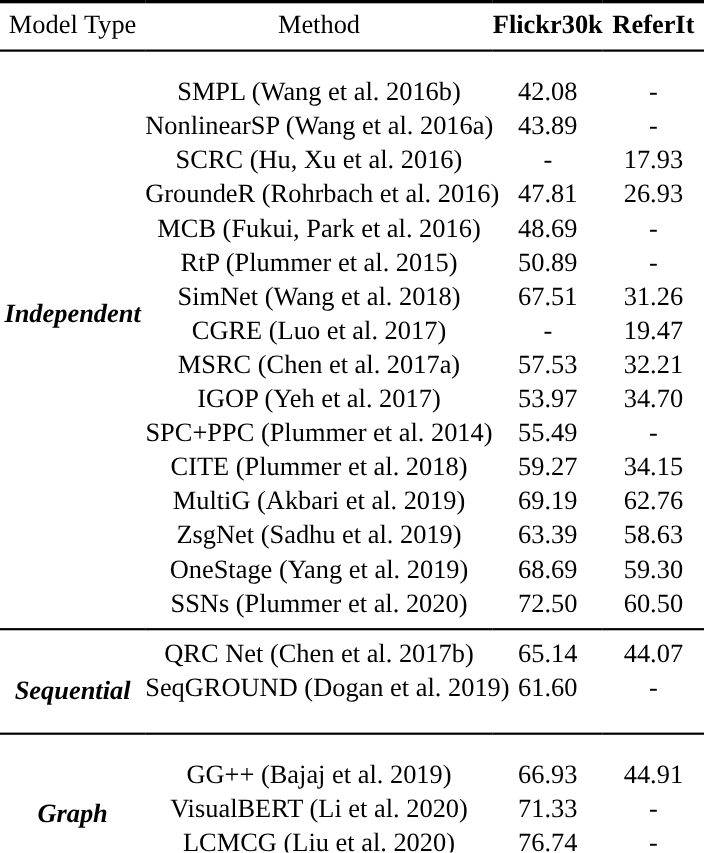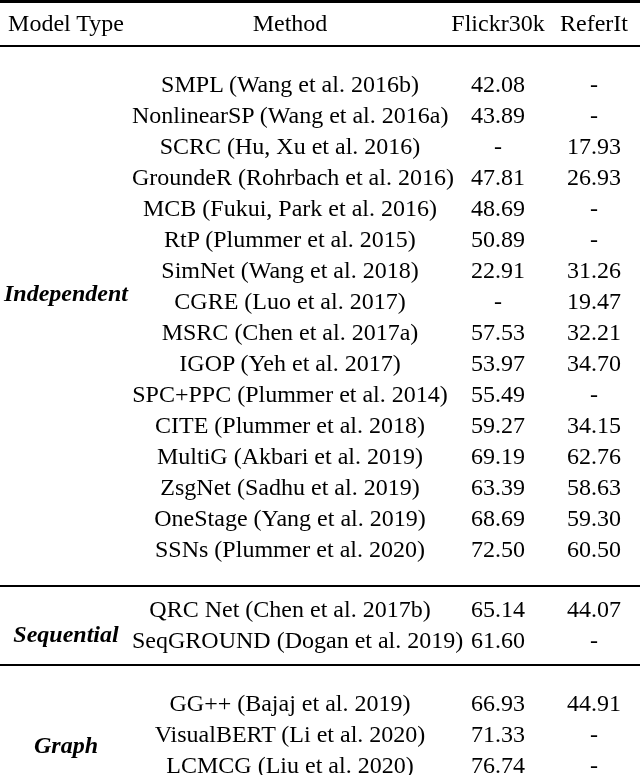--- a/index.html
+++ b/index.html
@@ -26,35 +26,35 @@
 
   thead th {
     font-size: 24px;
     font-weight: normal;
     height: 44px;
     vertical-align: middle;
     padding: 0;
     white-space: nowrap;
     border-bottom: 2px solid #000;
   }
-  thead th.bold-head { font-weight: normal; }
+  thead th.bold-head { font-weight: bold; }
 
   td {
     font-size: 24px;
     height: 31px;
     line-height: 31px;
     padding: 0;
     text-align: center;
     vertical-align: middle;
     white-space: nowrap;
   }
   tbody.section tr:first-child td { padding-top: 22px; }
-  tbody.section tr:last-child  td { padding-bottom: 20px; }
+  tbody.section tr:last-child  td { padding-bottom: 6px; }
   tbody.sec-1 tr:first-child td { padding-top: 7px; }
-  tbody.sec-1 tr:last-child  td { padding-bottom: 8px; text-align: center; }
+  tbody.sec-1 tr:last-child  td { padding-bottom: 24px; text-align: center; }
 
   tbody.sec-1, tbody.sec-2 { border-top: 2px solid #000; }
 
   td.model-type-cell {
     font-weight: bold;
     vertical-align: middle;
     text-align: center;
   }
   .model-type-label { display: inline-block; position: relative; font-style: italic; }
   tbody.sec-0 .model-type-label { top: -33px; }
@@ -108,21 +108,21 @@
         <td>48.69</td>
         <td>-</td>
       </tr>
       <tr>
         <td>RtP (Plummer et al. 2015)</td>
         <td>50.89</td>
         <td>-</td>
       </tr>
       <tr>
         <td>SimNet (Wang et al. 2018)</td>
-        <td>22.91</td>
+        <td>67.51</td>
         <td>31.26</td>
       </tr>
       <tr>
         <td>CGRE (Luo et al. 2017)</td>
         <td>-</td>
         <td>19.47</td>
       </tr>
       <tr>
         <td>MSRC (Chen et al. 2017a)</td>
         <td>57.53</td>

